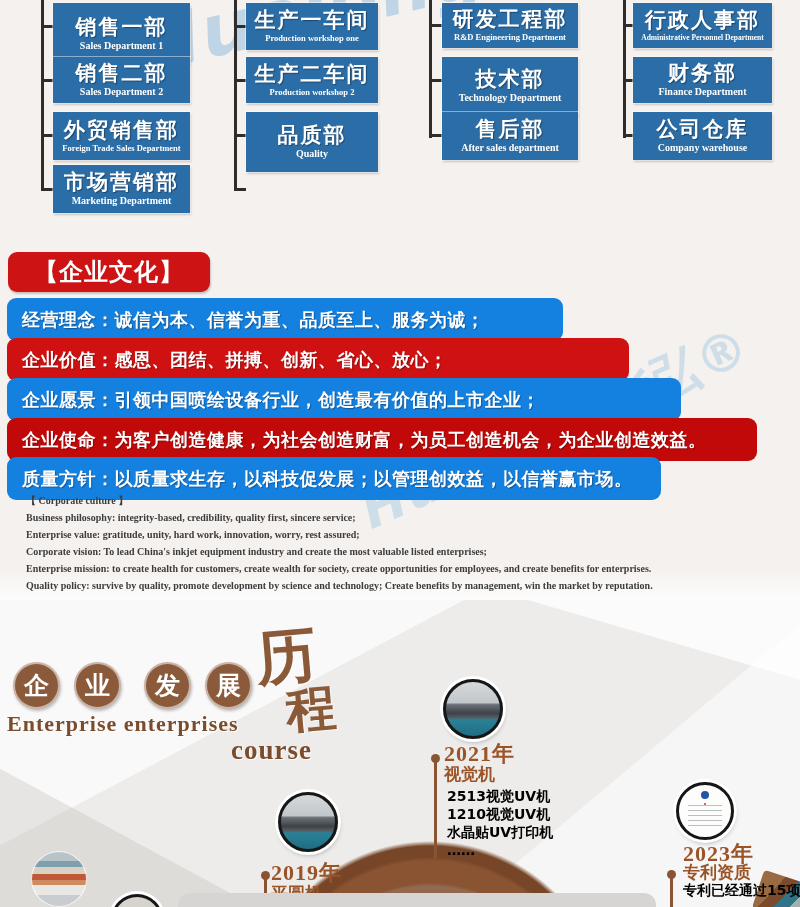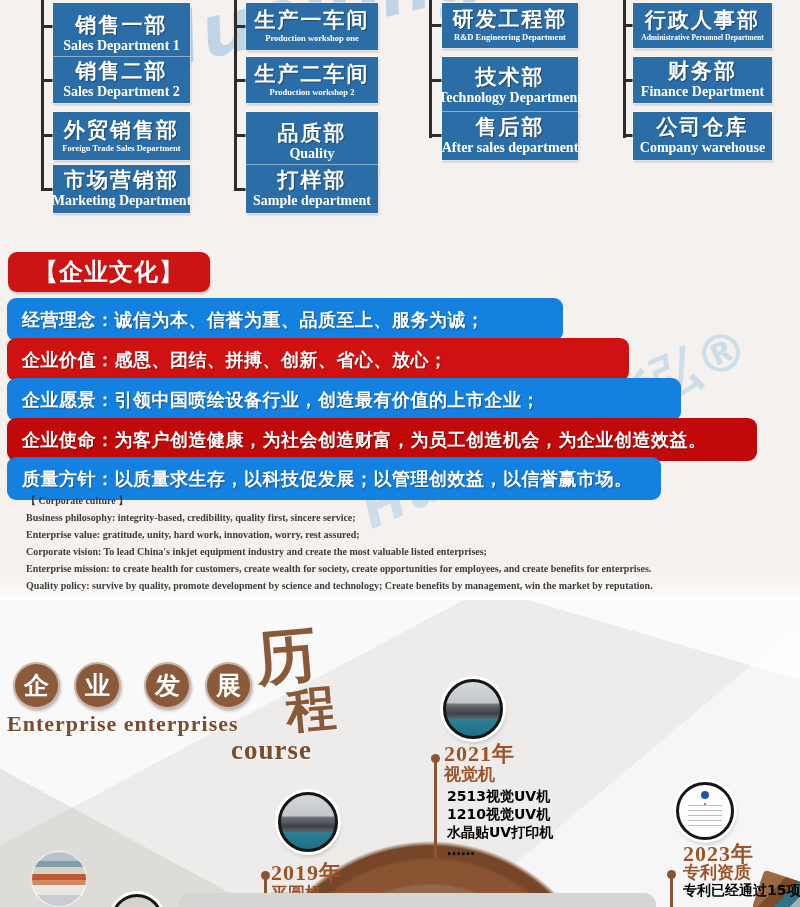--- a/index.html
+++ b/index.html
@@ -22,21 +22,21 @@
   .wm1{left:130px;top:2px;font-size:72px;transform:rotate(-13deg);}
   .wm2{left:350px;top:482px;font-size:52px;transform:rotate(-24deg);color:rgba(150,195,226,.42);}
 
   
   .oline{position:absolute;background:#2e2d2b;z-index:1;}
   .dept-box{position:absolute;background:#2b6da6;box-sizing:border-box;z-index:2;
             display:flex;flex-direction:column;align-items:center;justify-content:center;
             box-shadow:0 0 0 1px rgba(255,255,255,.45), 1px 2px 2px rgba(0,0,0,.18);}
   .dept-title{color:#fff;font-weight:bold;font-size:21px;letter-spacing:2px;line-height:1;
               text-shadow:1px 1px 1px rgba(0,0,0,.35);white-space:nowrap;}
-  .dept-sub{color:#fff;font-family:"Liberation Serif",serif;font-weight:bold;font-size:14px;
+  .dept-sub{color:#fff;font-family:"Liberation Serif",serif;font-weight:bold;font-size:10px;
             margin-top:3px;white-space:nowrap;line-height:1;}
   .sub-sm{font-size:8.5px;} .sub-xs{font-size:7.5px;}
 
   
   .c-head{position:absolute;left:8px;top:252px;width:202px;height:40px;background:#cd1313;
           border-radius:9px;color:#fff;font-size:24px;font-weight:bold;letter-spacing:1px;
           display:flex;align-items:center;justify-content:center;z-index:2;
           box-shadow:1px 2px 2px rgba(0,0,0,.2);}
   .bar{position:absolute;left:7px;height:43px;border-radius:9px;color:#fff;font-weight:bold;
        font-size:18px;display:flex;align-items:center;padding-left:15px;box-sizing:border-box;
@@ -147,24 +147,20 @@
     <div class="dept-sub sub-sm">Production workshop one</div>
   </div>
   <div class="dept-box" style="left:246px;top:57px;width:132px;height:46px">
     <div class="dept-title">生产二车间</div>
     <div class="dept-sub sub-sm">Production workshop 2</div>
   </div>
   <div class="dept-box" style="left:246px;top:112px;width:132px;height:60px">
     <div class="dept-title">品质部</div>
     <div class="dept-sub">Quality</div>
   </div>
-  <div class="dept-box" style="left:246px;top:165px;width:132px;height:48px">
-    <div class="dept-title">打样部</div>
-    <div class="dept-sub">Sample department</div>
-  </div>
 
   <div class="dept-box" style="left:442px;top:3px;width:136px;height:45px">
     <div class="dept-title">研发工程部</div>
     <div class="dept-sub sub-sm">R&amp;D Engineering Department</div>
   </div>
   <div class="dept-box" style="left:442px;top:57px;width:136px;height:58px">
     <div class="dept-title">技术部</div>
     <div class="dept-sub">Technology Department</div>
   </div>
   <div class="dept-box" style="left:442px;top:112px;width:136px;height:48px">

